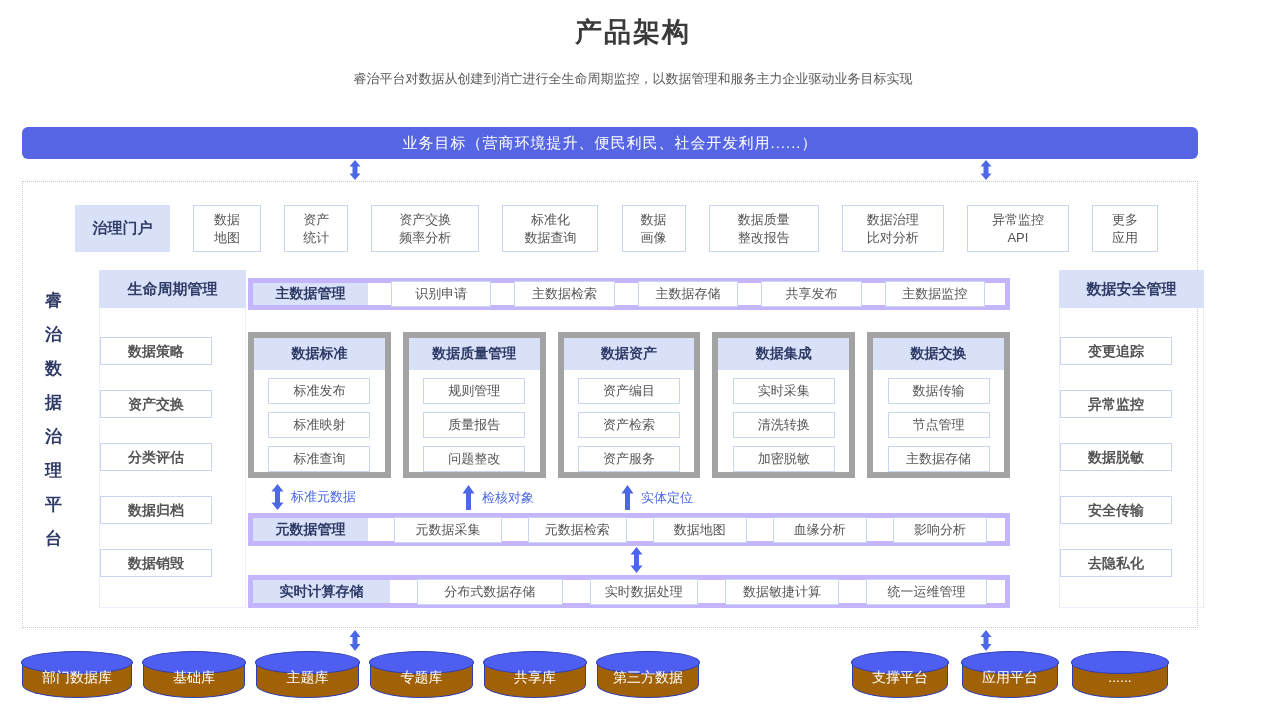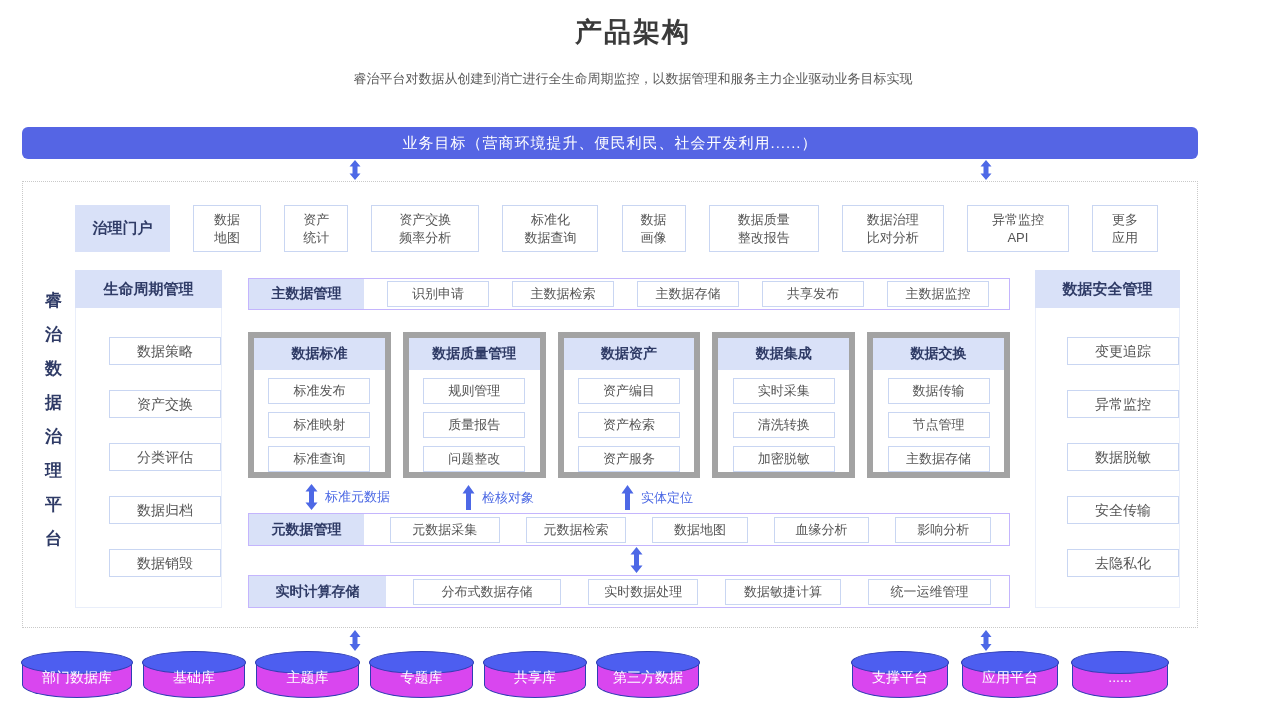--- a/index.html
+++ b/index.html
@@ -23,41 +23,41 @@
   .hdrcell { background:#D9E1F8; color:#2F3B66; font-weight:bold;
     display:flex; align-items:center; justify-content:center; }
   .wbox { background:#fff; border:1px solid #C9D6F2; color:#555;
     display:flex; align-items:center; justify-content:center;
     text-align:center; font-size:13px; white-space:pre-line; line-height:1.35; }
   
   .portal { position:absolute; left:75px; top:205px; width:1083px; height:47px;
     display:flex; justify-content:space-between; }
   .portal .hdrcell { width:95px; font-size:15px; }
   
-  .panel { position:absolute; top:270px; }
+  .panel { position:absolute; top:270px;margin-left:24px; }
   .panel .hdrcell { height:38px; font-size:15px; }
   .panel .pbody { border:1px solid #E9EEFA; border-top:none; height:300px;
-    display:flex; flex-direction:column; align-items:flex-end; padding-top:29px; gap:25px; }
+    display:flex; flex-direction:column; align-items:flex-start; padding-top:29px; gap:25px;font-weight:bold; }
   .panel .wbox { width:112px; height:28px; font-size:14px; flex:none; }
   
   .mrow { position:absolute; left:248px; width:762px; display:flex; align-items:center;
-    border:1px solid #c4b5fd; background:#fff; }
+    border:5px solid #c4b5fd; background:#fff; }
   .mrow .hdrcell { height:100%; font-size:14px; flex:none; }
   .mrow .wbox { height:26px; flex:1; }
   .grid5 { position:absolute; left:248px; top:332px; width:762px; height:146px;
     display:grid; grid-template-columns:repeat(5,1fr); gap:12px; }
   .col { border:6px solid #a3a3a3; background:#fff; display:flex; flex-direction:column; }
   .col .hdrcell { height:32px; font-size:14px; flex:none; }
   .col .wbox { width:78%; height:26px; margin:8px auto 0 auto; flex:none; }
   .flow { position:absolute; display:flex; align-items:center; gap:7px;
     color:#4A67E4; font-size:13px; }
   .arr { position:absolute; }
   
   .cylrow { position:absolute; top:662px; display:flex; }
-  .cyl { position:relative; height:36px; background:#d946ef;
+  .cyl { position:relative; height:36px; background:#a16207;
     border:1.6px solid #2F3EB3; border-top:none;
     border-radius:0 0 52% 52%/0 0 14px 14px; flex:none; }
   .cyl::before { content:''; position:absolute; left:-1.6px; right:-1.6px; top:-11px;
     height:21px; background:#4D5EF0; border:1.6px solid #2F3EB3; border-radius:50%; }
   .cyl span { position:absolute; left:0; right:0; top:7px; text-align:center;
     color:#fff; font-size:14px; z-index:1; }
 </style>
 </head>
 <body>
 
@@ -160,21 +160,21 @@
       <div class="wbox">加密脱敏</div>
     </div>
     <div class="col">
       <div class="hdrcell">数据交换</div>
       <div class="wbox">数据传输</div>
       <div class="wbox">节点管理</div>
       <div class="wbox">主数据存储</div>
     </div>
   </div>
 
-  <div class="flow" style="left:305px;top:484px;">
+  <div class="flow" style="left:271px;top:484px;">
     <svg width="13" height="26">
         <path d="M6.5 0 L12.5 7.5 H9 V18.5 H12.5 L6.5 26 L0.5 18.5 H4 V7.5 H0.5 Z" fill="#4D68E6"></path>
       </svg>
     <span>标准元数据</span>
   </div>
   <div class="flow" style="left:462px;top:485px;">
     <svg width="13" height="25">
         <path d="M6.5 0 L12.5 8.5 H9 V25 H4 V8.5 H0.5 Z" fill="#4D68E6"></path>
       </svg>
     <span>检核对象</span>

